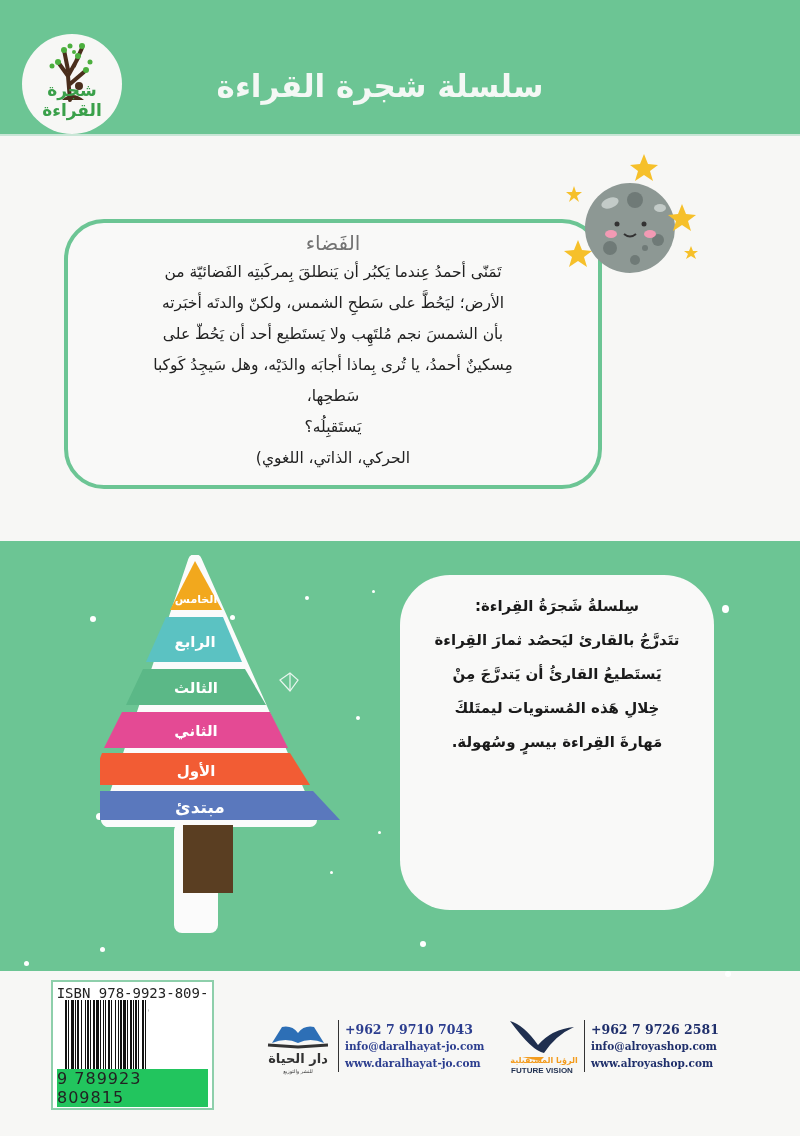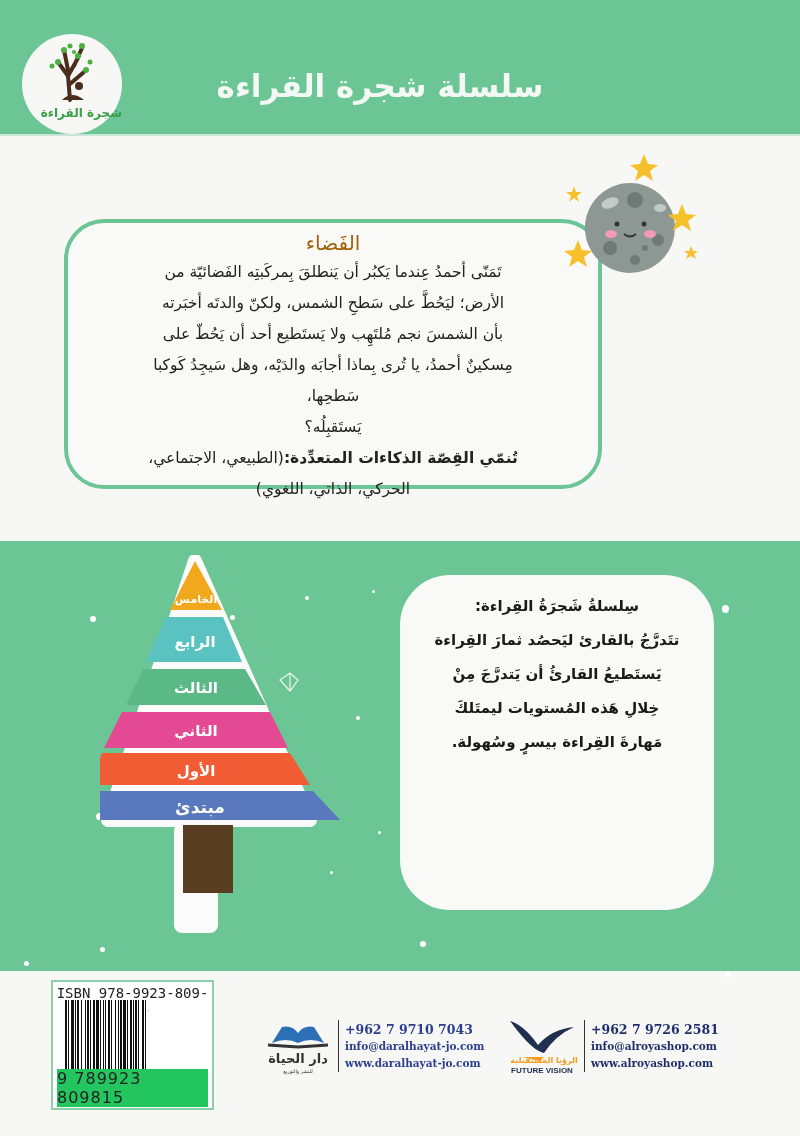--- a/index.html
+++ b/index.html
@@ -3,26 +3,26 @@
 <meta charset="utf-8">
 <style>
   * { box-sizing: border-box; margin: 0; padding: 0; }
   html, body { width: 800px; height: 1136px; overflow: hidden; background: #f7f7f5; }
   body { position: relative; font-family: "DejaVu Sans", sans-serif; }
 
   
   .banner { position: absolute; left: 0; top: 0; width: 800px; height: 136px; background: #6cc594; border-bottom: 2px solid #c9e6d6; }
   .logo { position: absolute; left: 22px; top: 34px; width: 100px; height: 100px; border-radius: 50%; background: #f7f7f5; }
   .logo svg { position: absolute; left: 22px; top: 6px; }
-  .logo-text { position: absolute; left: 0; right: 0; bottom: 14px; text-align: right; font-size: 12px; font-weight: bold; color: #3aa04a; direction: rtl; }
+  .logo-text { position: absolute; left: 0; right: 0; bottom: 14px; text-align: center; font-size: 17px; font-weight: bold; color: #3aa04a; direction: rtl; }
   .banner-title { position: absolute; left: 200px; top: 68px; width: 360px; text-align: center; color: #f4f8f5; font-size: 31px; font-weight: bold; direction: rtl; letter-spacing: 0.5px; }
 
   
   .story-box { position: absolute; left: 64px; top: 219px; width: 538px; height: 270px; border: 4px solid #6cc594; border-radius: 40px; background: #f9f9f8; }
-  .story-title { position: absolute; top: 8px; left: 0; right: 0; text-align: center; color: #a16207; font-size: 20px; direction: rtl; }
+  .story-title { position: absolute; top: 8px; left: 0; right: 0; text-align: center; color: #737373; font-size: 20px; direction: rtl; }
   .story-body { position: absolute; top: 34px; left: 24px; right: 24px; text-align: center; direction: rtl; color: #222; font-size: 15.5px; line-height: 31px; font-family: "DejaVu Sans", sans-serif; }
   .story-body b { font-weight: bold; }
 
   
   .moon-wrap { position: absolute; left: 560px; top: 148px; width: 140px; height: 140px; }
 
   
   .lower { position: absolute; left: 0; top: 541px; width: 800px; height: 430px; background: #6cc594; }
   .dot { position: absolute; background: #fff; border-radius: 50%; }
 
@@ -74,21 +74,20 @@
 
 <div class="story-box">
   <div class="story-title">الفَضاء</div>
   <div class="story-body">
     <div>تَمَنّى أحمدُ عِندما يَكبُر أن يَنطلقَ بِمركَبتِه الفَضائيّة من</div>
     <div>الأرض؛ ليَحُطَّ على سَطحِ الشمس، ولكنّ والدتَه أخبَرته</div>
     <div>بأن الشمسَ نجم مُلتَهِب ولا يَستَطيع أحد أن يَحُطّ على</div>
     <div>مِسكينٌ أحمدُ، يا تُرى بِماذا أجابَه والدَيْه، وهل سَيجِدُ كَوكبا</div>
     <div>سَطحِها،</div>
     <div>يَستَقبِلُه؟</div>
-    <div><b>تُنمّي القِصّة الذكاءات المتعدِّدة:</b><span>(الطبيعي، الاجتماعي،</span></div>
     <div>الحركي، الذاتي، اللغوي)</div>
   </div>
 </div>
 
 <div class="moon-wrap">
   <svg width="140" height="140" viewBox="0 0 140 140">
     <circle cx="70" cy="80" r="45" fill="#8d9894"></circle>
     <ellipse cx="50" cy="55" rx="9" ry="5" fill="#c3cbc8" transform="rotate(-20 50 55)"></ellipse>
     <circle cx="75" cy="52" r="8" fill="#6f7a77"></circle>
     <circle cx="50" cy="100" r="7" fill="#6f7a77"></circle>

